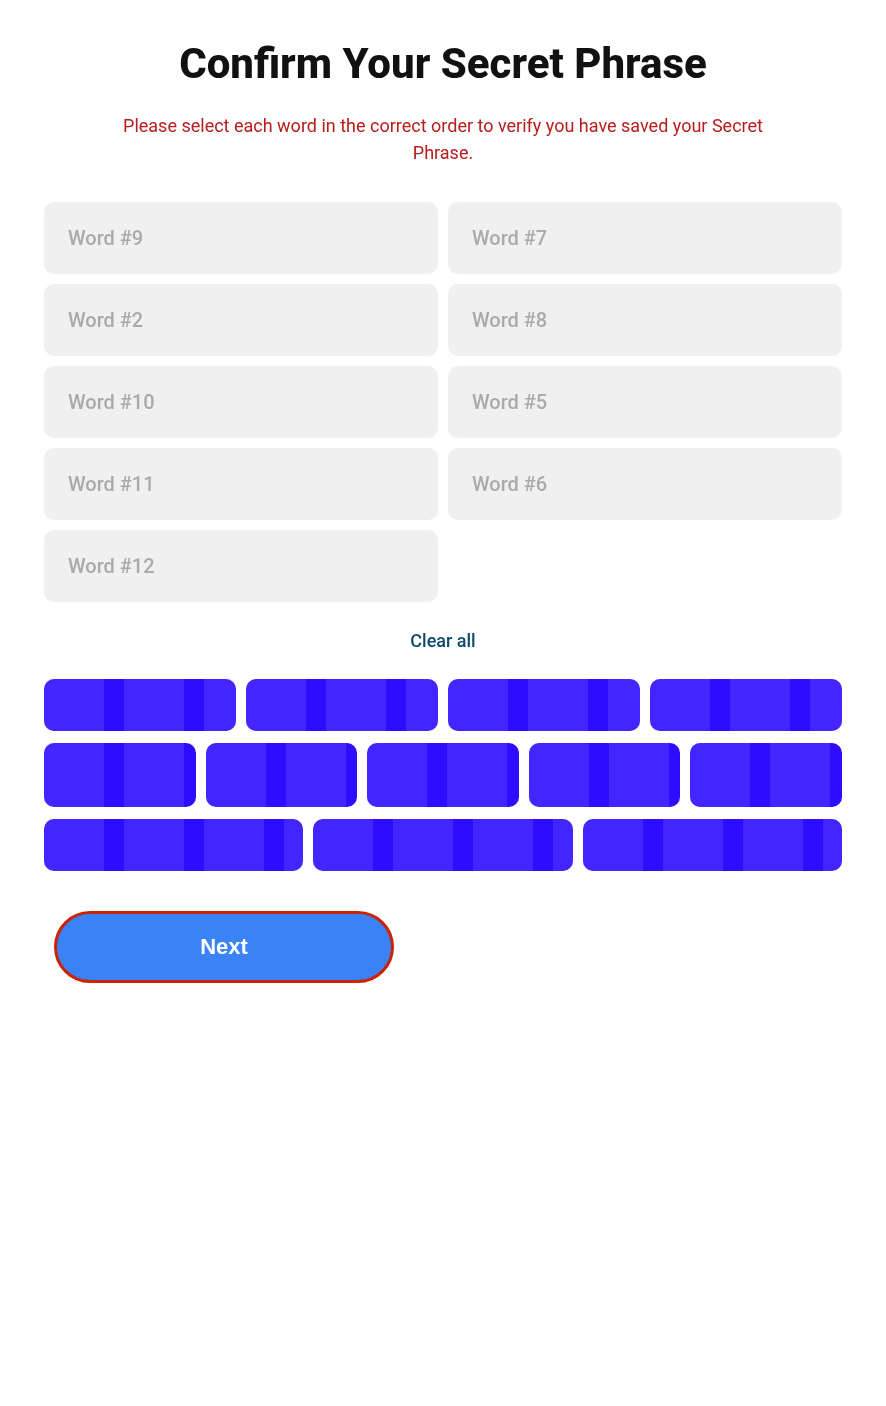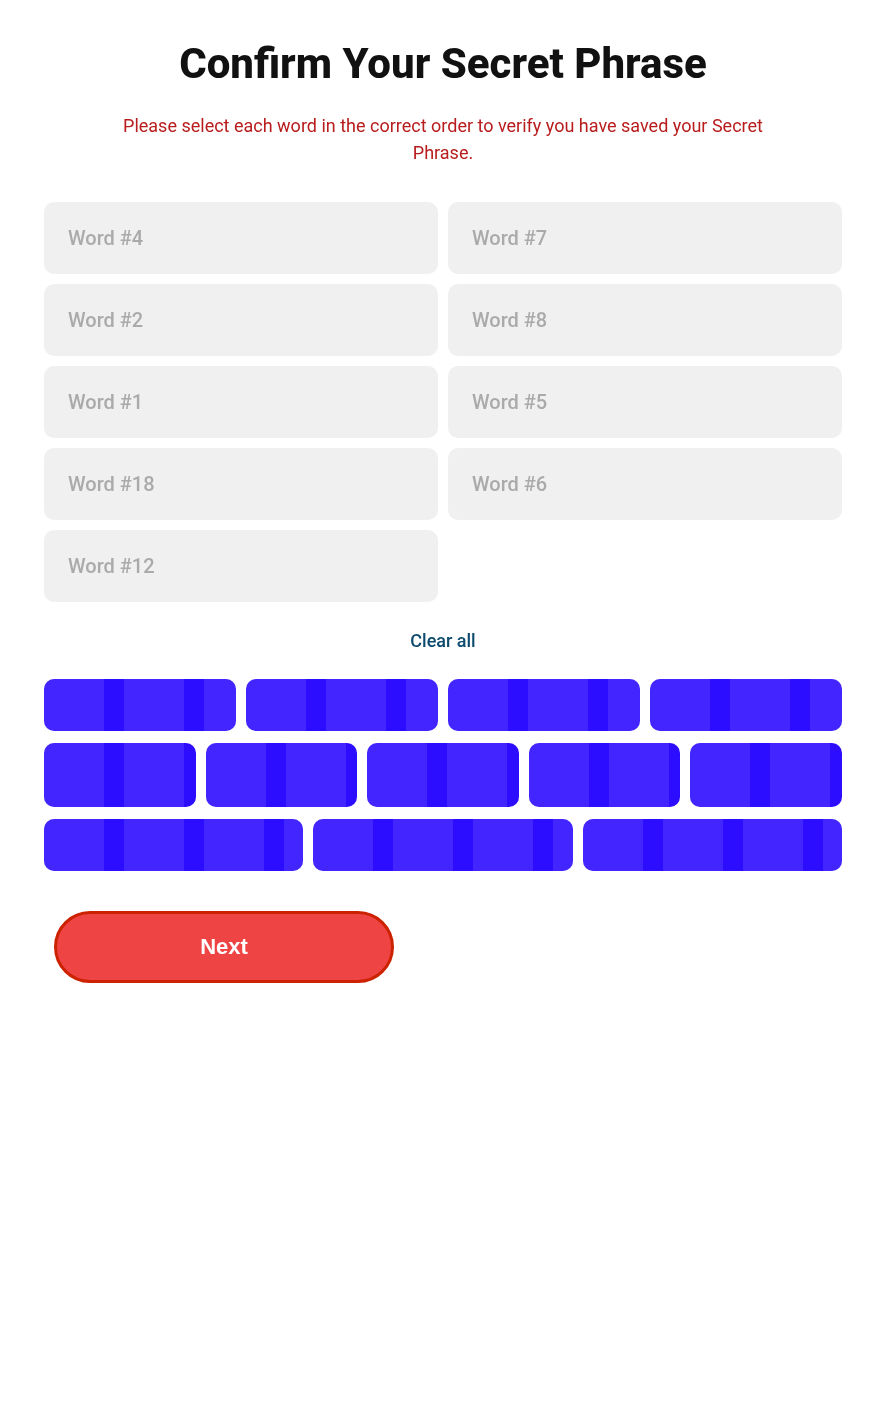--- a/index.html
+++ b/index.html
@@ -130,47 +130,47 @@
       font-size: 22px;
       font-weight: 700;
       color: #2200ff;
       background: none;
       border: none;
       cursor: pointer;
       padding: 16px 24px;
     }
 
     .next-button {
-      background: #ef4444;
+      background: #3b82f6;
       color: #ffffff;
       border: 3px solid #cc2200;
       border-radius: 50px;
       font-size: 22px;
       font-weight: 600;
       padding: 20px 80px;
       cursor: pointer;
       min-width: 340px;
       text-align: center;
     }
   </style>
 </head>
 <body>
 
 <h1 class="page-title">Confirm Your Secret Phrase</h1>
 
 <p class="subtitle">Please select each word in the correct order to verify you have saved your Secret Phrase.</p>
 
 <div class="word-grid">
-<div class="word-slot">Word #4</div>
+<div class="word-slot">Word #9</div>
     <div class="word-slot">Word #7</div>
     <div class="word-slot">Word #2</div>
     <div class="word-slot">Word #8</div>
-    <div class="word-slot">Word #1</div>
+    <div class="word-slot">Word #10</div>
     <div class="word-slot">Word #5</div>
-    <div class="word-slot">Word #18</div>
+    <div class="word-slot">Word #11</div>
     <div class="word-slot">Word #6</div>
     <div class="word-slot">Word #12</div>
   </div>
 
 <div class="clear-all">Clear all</div>
 
 <div class="word-options-area">
   <div class="word-options-row row-1">
   <div class="word-option-pill"></div>
       <div class="word-option-pill"></div>

